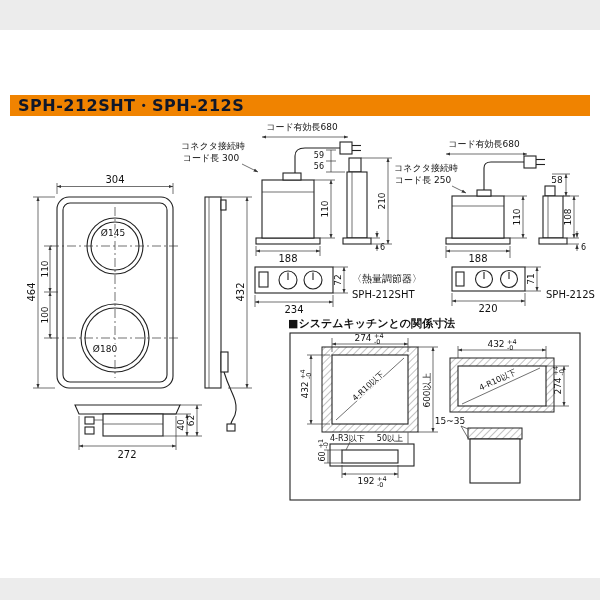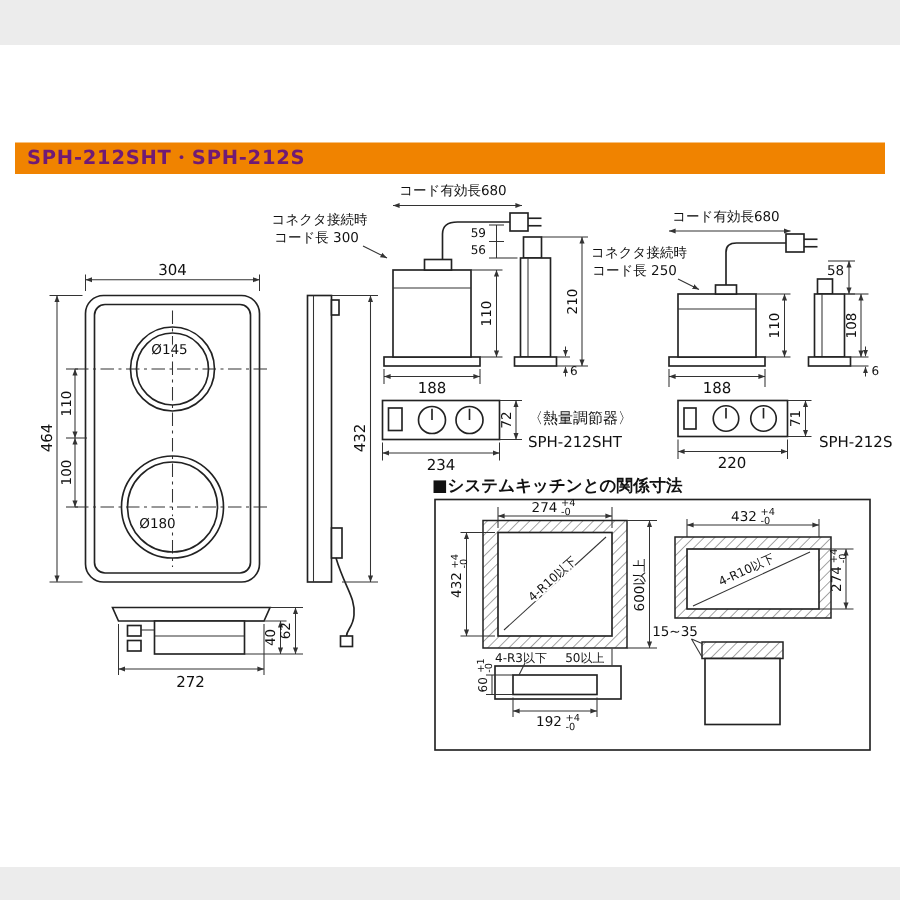--- a/index.html
+++ b/index.html
@@ -3,21 +3,21 @@
 <meta charset="utf-8">
 <style>
   * { margin:0; padding:0; box-sizing:border-box; }
   html,body { width:600px; height:600px; background:#fff;
               font-family:"DejaVu Sans","Liberation Sans",sans-serif; }
   .page { position:relative; width:600px; height:600px; background:#fff; overflow:hidden; }
   .band { position:absolute; left:0; width:600px; background:#ececec; }
   .band.top { top:0; height:30px; }
   .band.bottom { top:578px; height:22px; }
   .header-bar { position:absolute; left:10px; top:95px; width:580px; height:21px;
-                background:#f08300; color:#701a75; font-weight:bold; font-size:13px;
+                background:#f08300; color:#0f172a; font-weight:bold; font-size:16px;
                 line-height:21px; padding-left:8px; letter-spacing:.5px; }
   svg.draw { position:absolute; left:0; top:0; }
   svg text { fill:#111; font-size:10px; }
   .ln  { fill:none; stroke:#222; stroke-width:1.1; }
   .lnf { fill:#fff;  stroke:#222; stroke-width:1.1; }
   .dim { fill:none; stroke:#333; stroke-width:.7; }
   .dash{ fill:none; stroke:#333; stroke-width:.7; stroke-dasharray:9 3 2 3; }
   .t6 { font-size:6.5px; } .t8 { font-size:8px; } .t9 { font-size:9px; }
   .t10{ font-size:10px; } .t11{ font-size:11px; font-weight:bold; }
   .mid{ text-anchor:middle; } .end{ text-anchor:end; }

